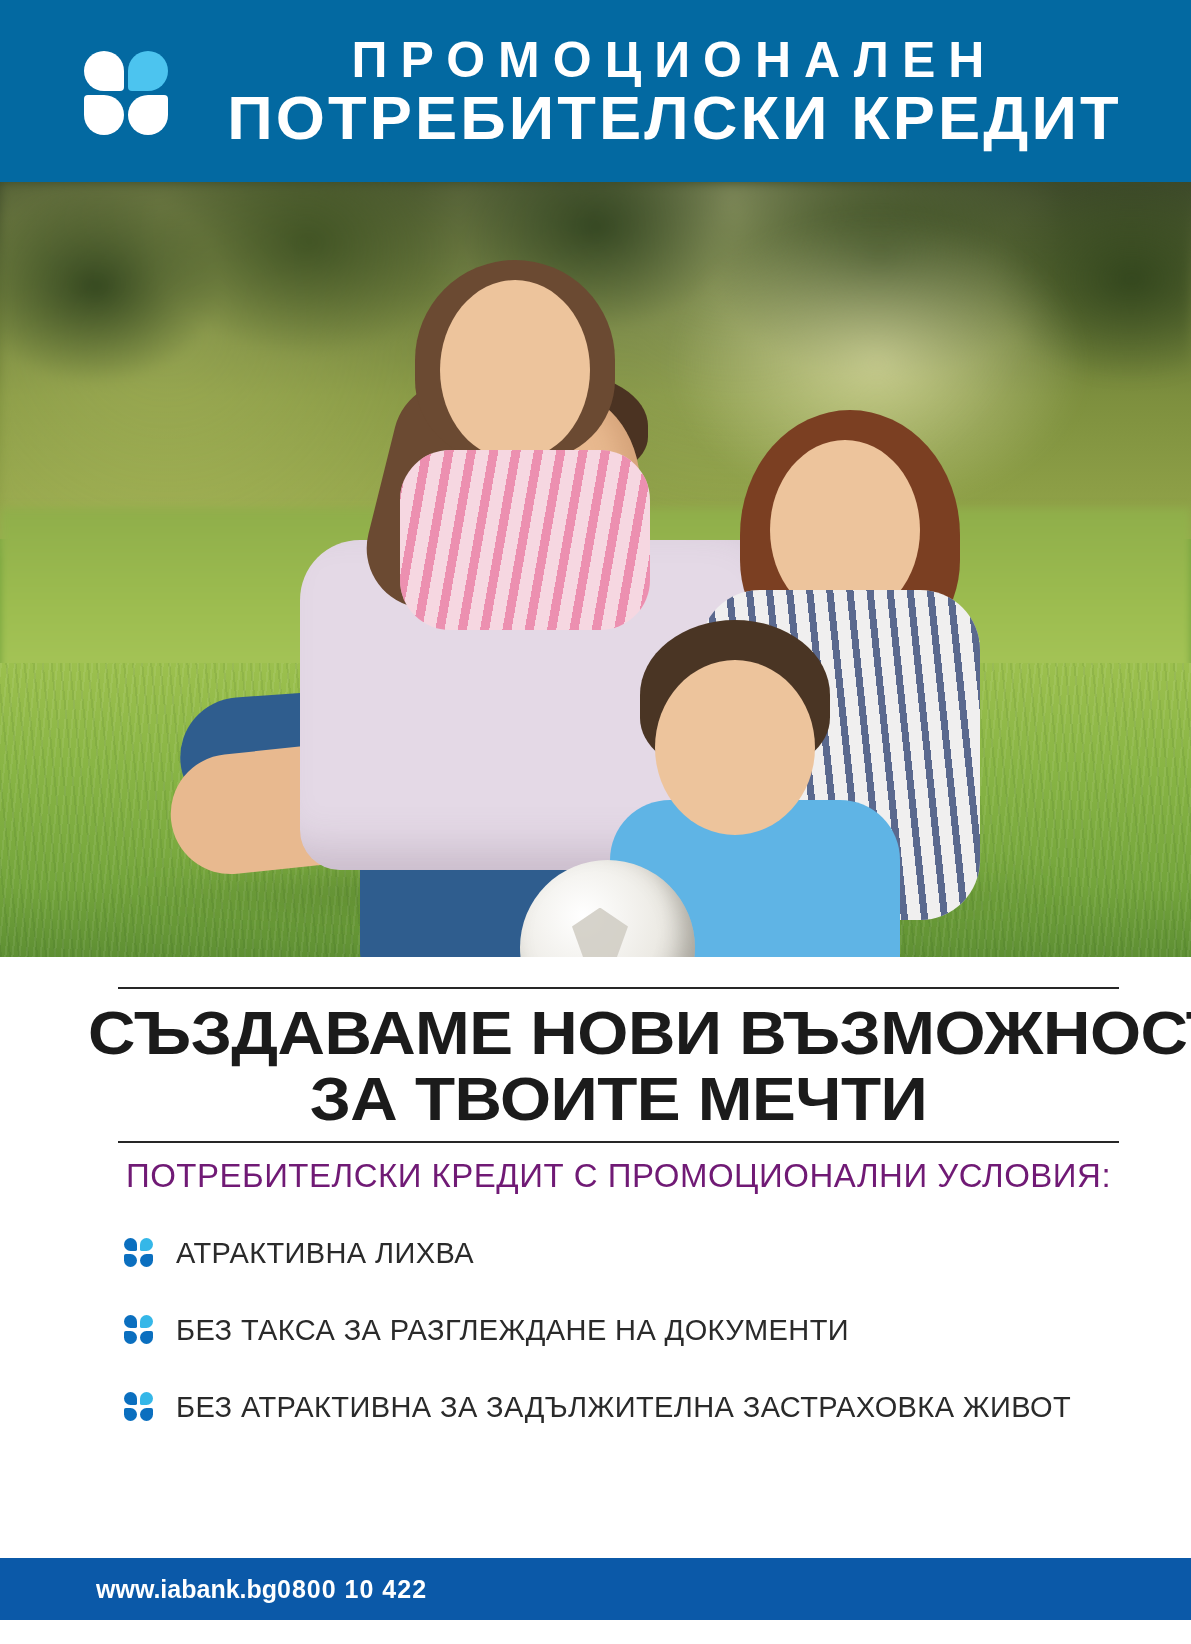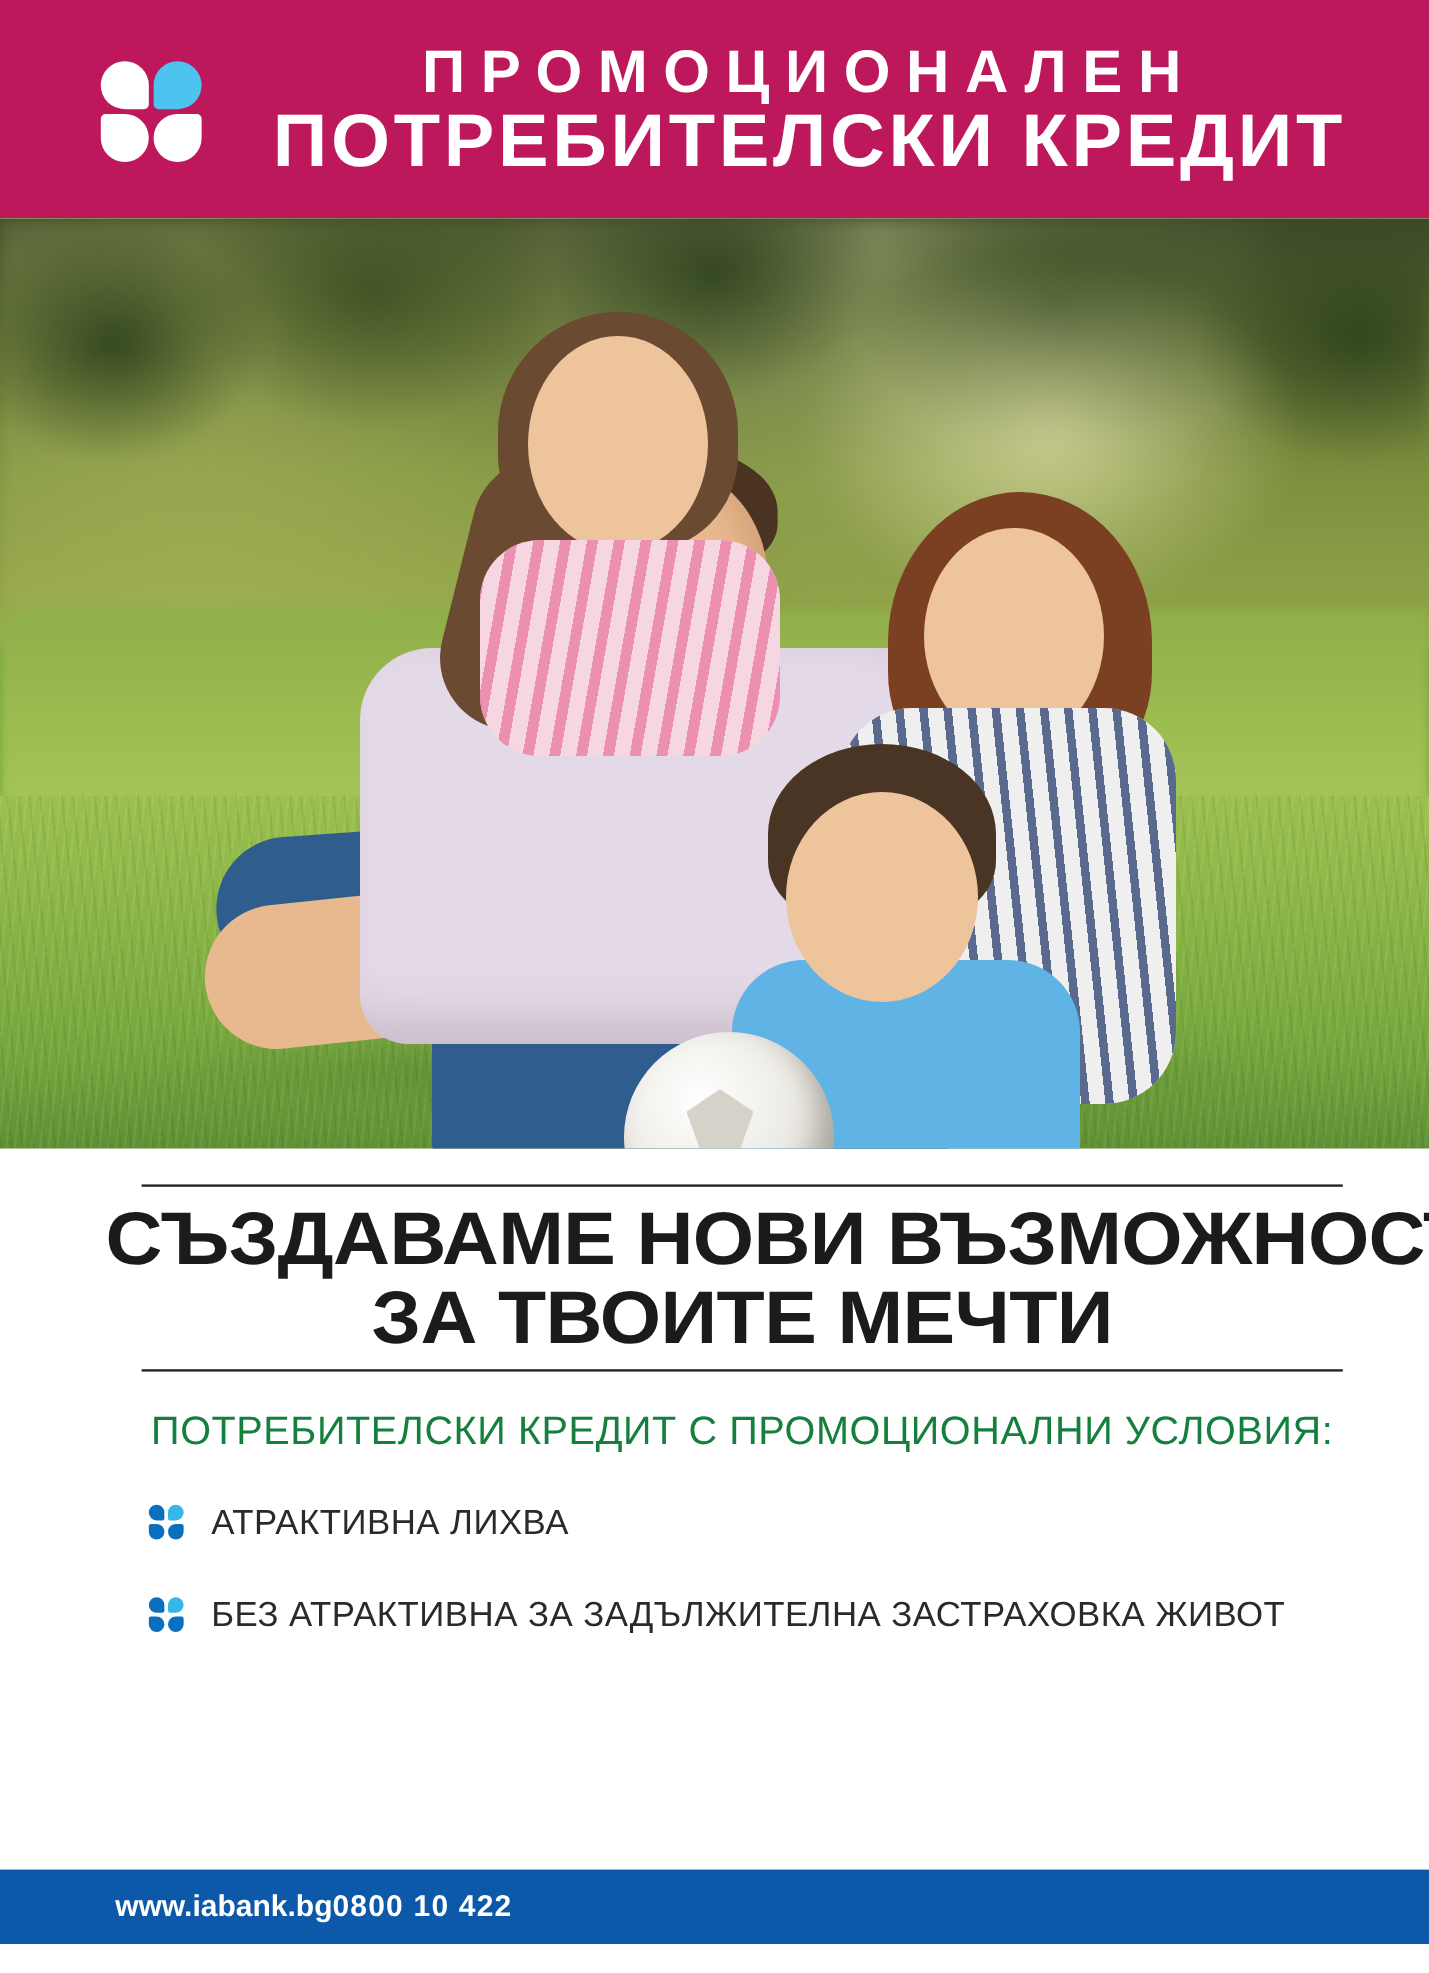--- a/index.html
+++ b/index.html
@@ -16,21 +16,21 @@
     height: 1644px;
     background: #ffffff;
     display: flex;
     flex-direction: column;
   }
 
   
   .header {
     position: relative;
     height: 182px;
-    background: #be185d;
+    background: #0369a1;
     display: flex;
     align-items: center;
     padding: 0 40px 0 80px;
     flex: 0 0 auto;
   }
   .logo {
     position: relative;
     width: 92px;
     height: 92px;
     flex: 0 0 auto;
@@ -259,23 +259,23 @@
     font-size: 62px;
     line-height: 1.03;
     text-align: center;
     letter-spacing: -0.5px;
     transform: scaleX(1.06);
     transform-origin: center;
     white-space: nowrap;
   }
   .headline.l2 { margin-top: 2px; }
   .subhead {
-    margin-top: 30px;
+    margin-top: 14px;
     font-size: 33px;
-    color: #15803d;
+    color: #701a75;
     letter-spacing: 0.5px;
     text-align: center;
     white-space: nowrap;
   }
   .bullets {
     margin-top: 42px;
     display: flex;
     flex-direction: column;
     gap: 44px;
     padding-left: 6px;
@@ -389,20 +389,29 @@
         </span>
         <span class="bullet-text">АТРАКТИВНА ЛИХВА</span>
       </div>
       <div class="bullet">
         <span class="bullet-icon">
           <i class="a"></i>
             <i class="b"></i>
             <i class="c"></i>
             <i class="d"></i>
         </span>
+        <span class="bullet-text">БЕЗ ТАКСА ЗА РАЗГЛЕЖДАНЕ НА ДОКУМЕНТИ</span>
+      </div>
+      <div class="bullet">
+        <span class="bullet-icon">
+          <i class="a"></i>
+            <i class="b"></i>
+            <i class="c"></i>
+            <i class="d"></i>
+        </span>
         <span class="bullet-text">БЕЗ АТРАКТИВНА ЗА ЗАДЪЛЖИТЕЛНА ЗАСТРАХОВКА ЖИВОТ</span>
       </div>
     </div>
   </div>
 
   <div class="footer">
     <span class="site">www.iabank.bg</span>
     <span class="phone">0800 10 422</span>
   </div>
   <div class="footer-spacer"></div>

